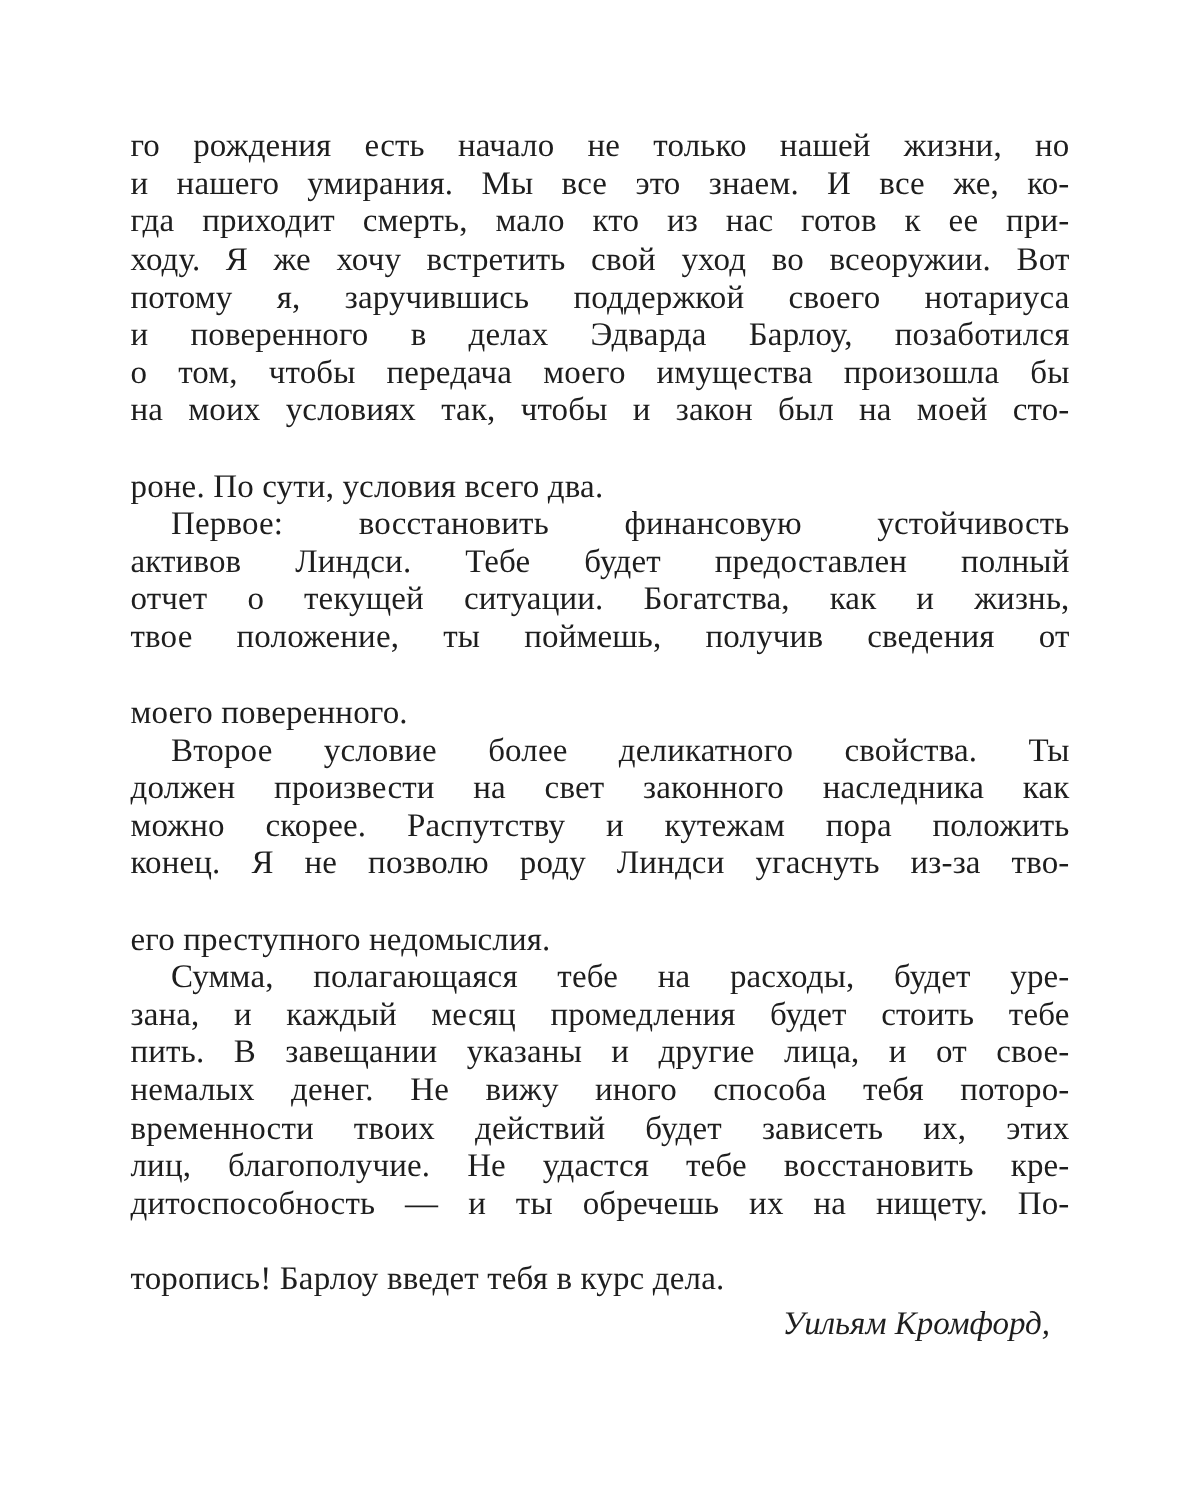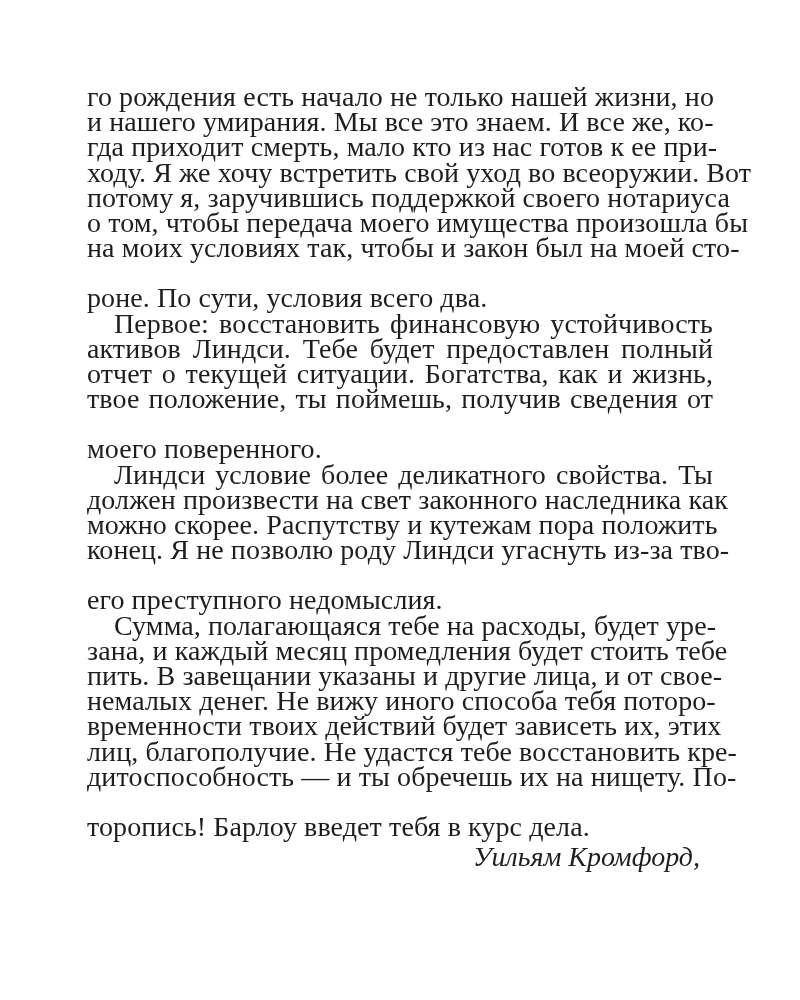--- a/index.html
+++ b/index.html
@@ -13,21 +13,21 @@
     height: 1000px;
     background: #ffffff;
     overflow: hidden;
   }
   .text-block {
     position: absolute;
     left: 87px;
     top: 84px;
     width: 626px;
     font-family: "Liberation Serif", "DejaVu Serif", serif;
-    font-size: 28px;
+    font-size: 22px;
     line-height: 25.2px;
     color: #1e1e1e;
     text-rendering: optimizeLegibility;
   }
   .para {
     margin: 0;
     padding: 0;
   }
   .line {
     text-align: justify;
@@ -60,35 +60,36 @@
 
 <div class="page">
   <div class="text-block">
 
     <div class="para">
       <div class="line first">го рождения есть начало не только нашей жизни, но</div>
       <div class="line">и нашего умирания. Мы все это знаем. И все же, ко-</div>
       <div class="line">гда приходит смерть, мало кто из нас готов к ее при-</div>
       <div class="line">ходу. Я же хочу встретить свой уход во всеоружии. Вот</div>
       <div class="line">потому я, заручившись поддержкой своего нотариуса</div>
+      <div class="line">и поверенного в делах Эдварда Барлоу, позаботился</div>
       <div class="line">о том, чтобы передача моего имущества произошла бы</div>
       <div class="line">на моих условиях так, чтобы и закон был на моей сто-</div>
       <div class="line last">роне. По сути, условия всего два.</div>
     </div>
 
     <div class="para indented">
       <div class="line first">Первое: восстановить финансовую устойчивость</div>
       <div class="line">активов Линдси. Тебе будет предоставлен полный</div>
       <div class="line">отчет о текущей ситуации. Богатства, как и жизнь,</div>
       <div class="line">твое положение, ты поймешь, получив сведения от</div>
       <div class="line last">моего поверенного.</div>
     </div>
 
     <div class="para indented">
-      <div class="line first">Линдси условие более деликатного свойства. Ты</div>
+      <div class="line first">Второе условие более деликатного свойства. Ты</div>
       <div class="line">должен произвести на свет законного наследника как</div>
       <div class="line">можно скорее. Распутству и кутежам пора положить</div>
       <div class="line">конец. Я не позволю роду Линдси угаснуть из-за тво-</div>
       <div class="line last">его преступного недомыслия.</div>
     </div>
 
     <div class="para indented">
       <div class="line first">Сумма, полагающаяся тебе на расходы, будет уре-</div>
       <div class="line">зана, и каждый месяц промедления будет стоить тебе</div>
       <div class="line">пить. В завещании указаны и другие лица, и от свое-</div>

